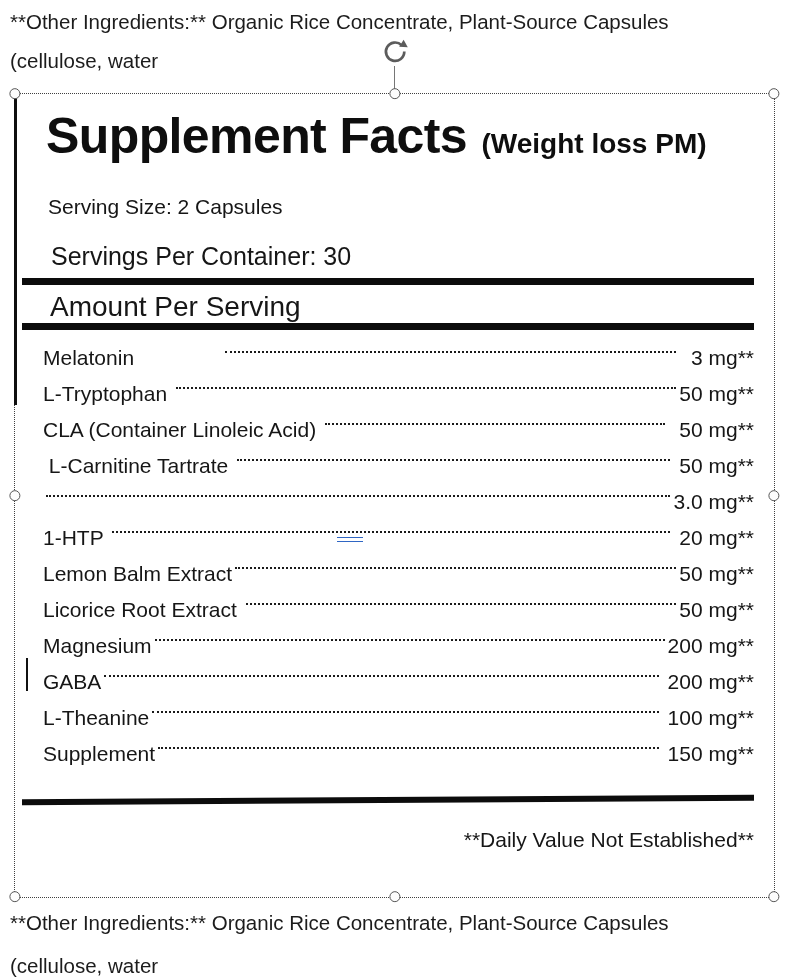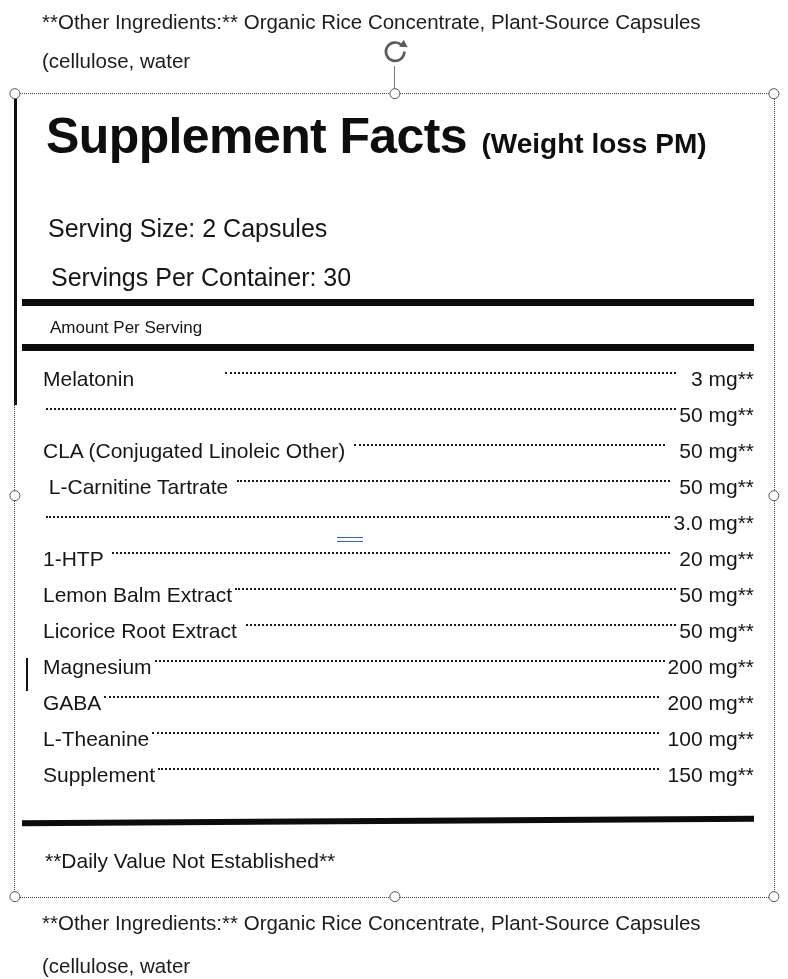--- a/index.html
+++ b/index.html
@@ -1,20 +1,20 @@
 <!DOCTYPE html>
 <html><head>
 <meta charset="utf-8">
 <style>
   * { margin: 0; padding: 0; box-sizing: border-box; }
   html, body { width: 788px; height: 979px; background: #ffffff; overflow: hidden; }
   body { font-family: "Liberation Sans", sans-serif; color: #161616; position: relative; }
 
   .outer-note { position: absolute; left: 10px; width: 772px; font-size: 20.5px; color: #1c1c1c; }
-  .outer-note .note-line { white-space: pre; margin-left: 32px; }
+  .outer-note .note-line { white-space: pre; }
   #top-note { top: 2px; line-height: 39px; }
   #bottom-note { top: 901px; line-height: 43px; }
 
   
   .rotate-wrap { position: absolute; left: 380px; top: 37px; width: 30px; height: 30px; }
   .rotate-stem { position: absolute; left: 394px; top: 66px; width: 1px; height: 27px; background: #767676; }
 
   
   .selection-box { position: absolute; left: 14px; top: 93px; width: 761px; height: 805px;
                    border: 1.5px dotted #404040; }
@@ -24,38 +24,38 @@
   .h-ml { left: 0; top: 50%; } .h-mr { left: 100%; top: 50%; }
   .h-bl { left: 0; top: 100%; } .h-bc { left: 50%; top: 100%; } .h-br { left: 100%; top: 100%; }
 
   .partial-left-border { position: absolute; left: -1px; top: -1px; width: 3px; height: 312px; background: #0f0f0f; }
 
   
   .label-content { position: absolute; left: 0; top: 0; right: 0; bottom: 0; padding: 0 20px 0 7px; overflow: hidden; }
   .sf-title-row { margin-top: 13px; padding-left: 24px; white-space: nowrap; }
   .sf-title { font-size: 50px; font-weight: bold; letter-spacing: -0.6px; color: #0e0e0e; }
   .sf-title-suffix { font-size: 28px; font-weight: bold; margin-left: 10px; color: #0e0e0e; }
-  .serving-size { margin-top: 50px; padding-left: 26px; font-size: 25px; line-height: 26px; }
+  .serving-size { margin-top: 29px; padding-left: 26px; font-size: 21px; line-height: 26px; }
   .servings-per { margin-top: 23px; padding-left: 29px; font-size: 25px; line-height: 26px; }
 
   .rule { background: #0c0c0c; height: 7px; }
   .rule-1 { margin-top: 9px; }
   .rule-2 { margin-top: 3px; }
   .rule-3 { margin-top: 26px; height: 6px; transform: rotate(-0.35deg); }
 
   .col-header { display: flex; justify-content: space-between; padding: 9px 0 0 28px;
-                font-size: 17px; line-height: 26px; text-align: center; }
+                font-size: 28px; line-height: 26px; text-align: center; }
 
   .rows { margin-top: 9px; }
   .row { display: flex; align-items: center; height: 36px; padding-left: 21px; font-size: 21px; }
   .row .nm { white-space: pre; line-height: 29px; }
   .row .val { white-space: pre; line-height: 29px; }
   .row .leader { flex: 1 1 auto; border-bottom: 2.5px dotted #1a1a1a; margin: 0 3px 10px 3px; min-width: 8px; }
 
-  .footnote { margin-top: 24px; padding-left: 23px; font-size: 21px; line-height: 26px; }
+  .footnote { margin-top: 24px; padding-left: 23px; font-size: 21px; line-height: 26px; text-align: right; }
 
   .text-caret { position: absolute; left: 26px; top: 658px; width: 2px; height: 33px; background: #111; }
   .grammar-mark { position: absolute; left: 337px; top: 537px; width: 26px; height: 5px;
                   border-top: 1.7px solid #2f66c4; border-bottom: 1.7px solid #2f66c4; }
 </style>
 </head>
 <body>
 
 <div id="top-note" class="outer-note">
   <div class="note-line">**Other Ingredients:** Organic Rice Concentrate, Plant-Source Capsules</div>
@@ -92,25 +92,26 @@
 
     <div class="rule rule-2"></div>
 
     <div class="rows">
       <div class="row">
         <span class="nm">Melatonin               </span>
         <span class="leader"></span>
         <span class="val">  3 mg**</span>
       </div>
       <div class="row">
+        <span class="nm">L-Tryptophan </span>
         <span class="leader"></span>
         <span class="val">50 mg**</span>
       </div>
       <div class="row">
-        <span class="nm">CLA (Conjugated Linoleic Other) </span>
+        <span class="nm">CLA (Container Linoleic Acid) </span>
         <span class="leader"></span>
         <span class="val">  50 mg**</span>
       </div>
       <div class="row">
         <span class="nm"> L-Carnitine Tartrate </span>
         <span class="leader"></span>
         <span class="val"> 50 mg**</span>
       </div>
       <div class="row">
         <span class="leader"></span>

